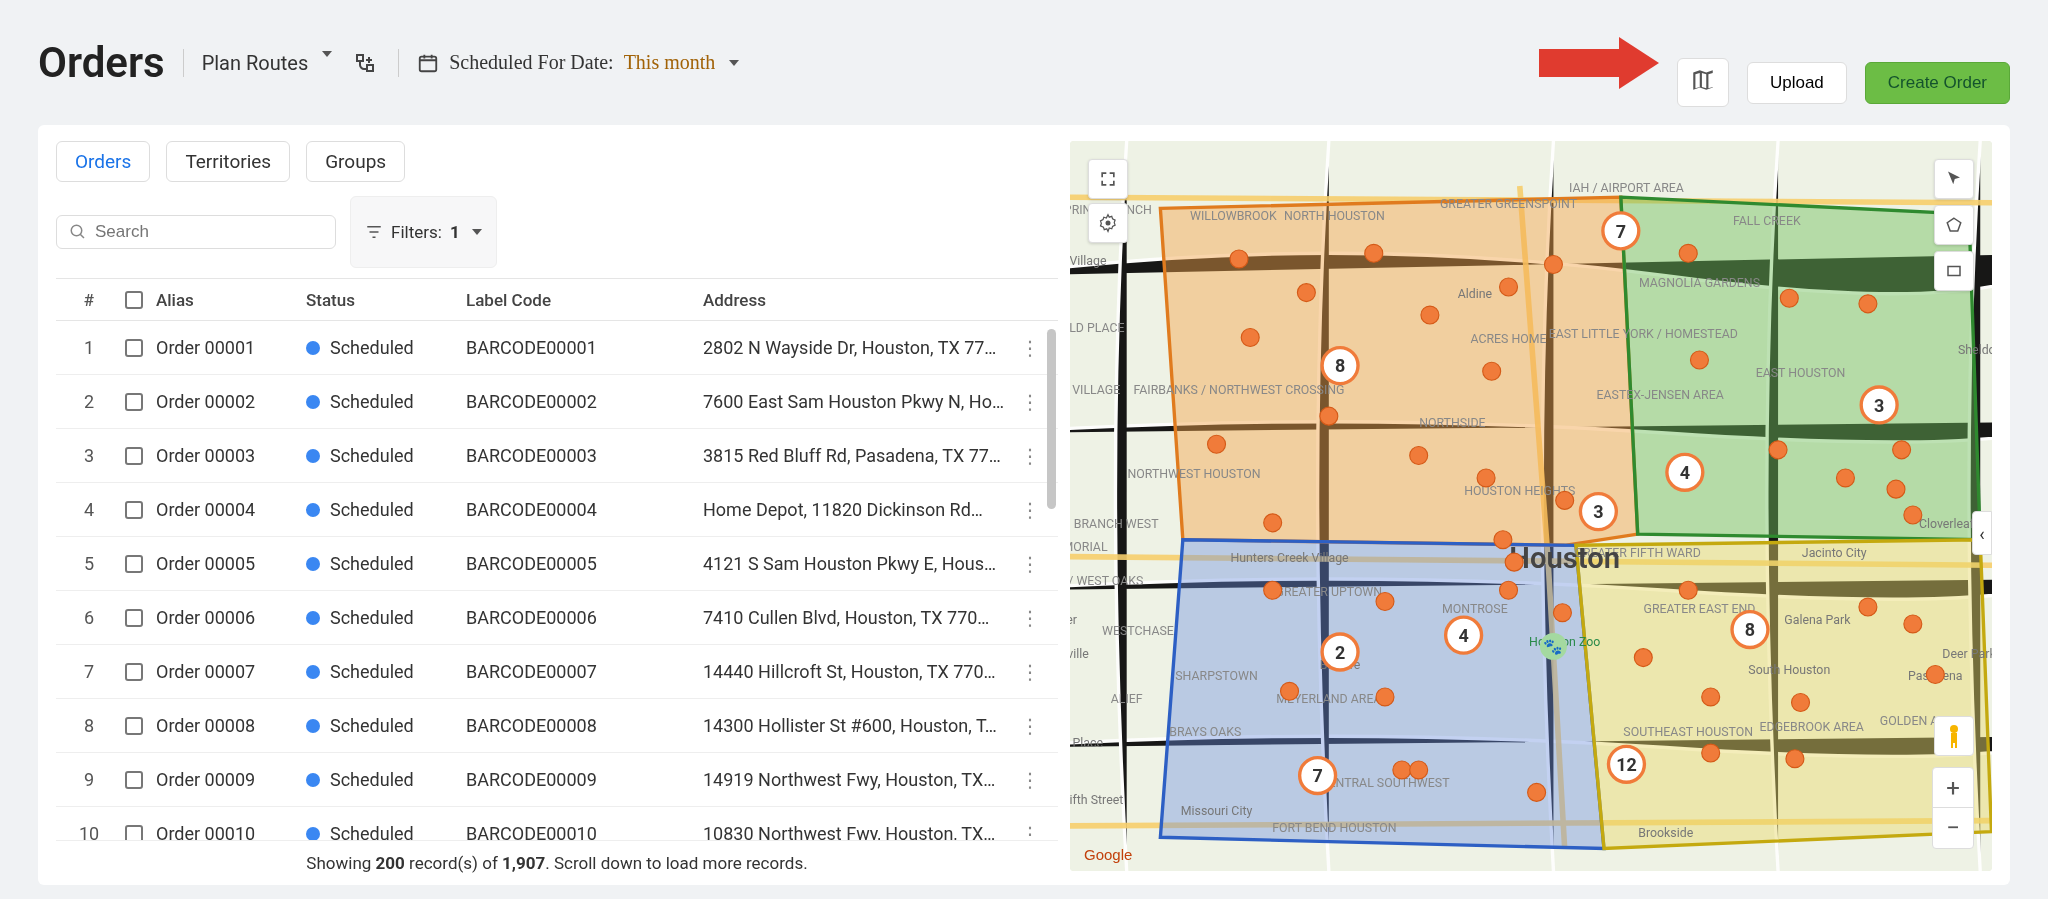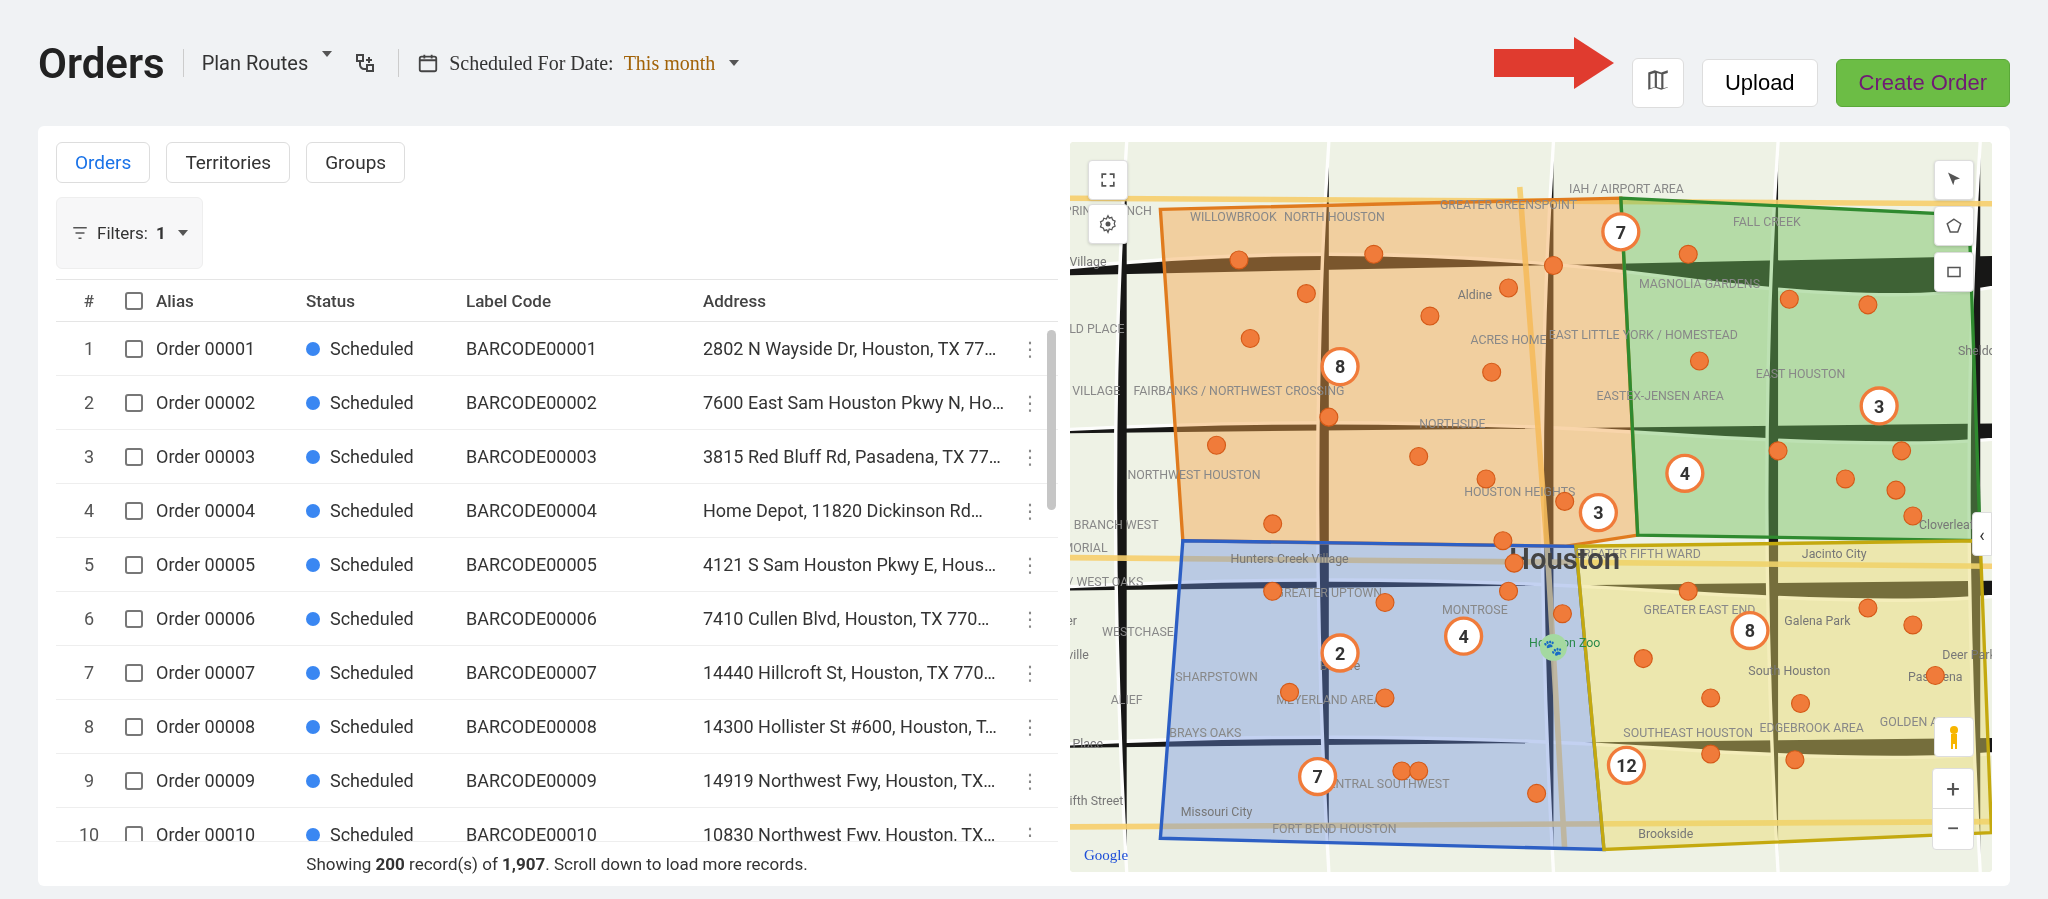--- a/index.html
+++ b/index.html
@@ -6,23 +6,23 @@
 body { font-family: -apple-system, BlinkMacSystemFont, "Segoe UI", Roboto, Helvetica, Arial, sans-serif; background: #f0f2f4; padding: 18px 38px; font-size: 18px; color: #333; }
 .topbar { display: flex; align-items: center; margin-bottom: 18px; gap: 18px; }
 .title { font-size: 42px; font-weight: 600; color: #222; }
 .divider-v { width: 1px; height: 28px; background: #ccc; }
 .plan-routes { display: flex; align-items: flex-start; gap: 10px; cursor: pointer; color: #333; font-size: 20px; }
 .icon-btn { width: 30px; height: 30px; display: flex; align-items: center; justify-content: center; cursor: pointer; color: #444; }
 .date-filter { display: flex; align-items: center; gap: 10px; font-size: 20px; color: #333; font-family: Liberation Serif, serif; }
 .date-value { color: #a16207; font-weight: 500; }
 .spacer { flex: 1; }
 .arrow-callout { width: 120px; height: 52px; position: relative; }
-.btn { padding: 10px 22px; border-radius: 6px; font-size: 22px; border: 1px solid #ddd; background: #fff; cursor: pointer; margin-top: 40px; }
+.btn { padding: 10px 22px; border-radius: 6px; font-size: 17px; border: 1px solid #ddd; background: #fff; cursor: pointer; margin-top: 40px; }
 .btn.icon-only { padding: 8px 12px; }
-.btn.green { background: #6cbd45; color: #701a75; border-color: #5aa838; font-weight: 500; }
+.btn.green { background: #6cbd45; color: #14532d; border-color: #5aa838; font-weight: 500; }
 .content { display: flex; gap: 12px; height: 760px; background: #fff; border-radius: 6px; padding: 16px 0 0 0; }
 .left-pane { flex: 0 0 960px; display: flex; flex-direction: column; padding: 0 0 0 18px; }
 .tabs { display: flex; gap: 16px; margin-bottom: 14px; }
 .tab { padding: 8px 18px; border: 1px solid #ddd; border-radius: 6px; background: #fff; cursor: pointer; font-size: 19px; color: #333; }
 .tab.active { color: #1a73e8; }
 .search-filter-row { display: flex; gap: 14px; margin-bottom: 10px; align-items: center; }
 .search-box { display: flex; align-items: center; border: 1px solid #ddd; border-radius: 6px; padding: 6px 12px; width: 280px; }
 .search-box input { border: none; outline: none; font-size: 17px; flex: 1; margin-left: 8px; }
 .filters-btn { display: flex; align-items: center; gap: 8px; border: 1px solid #eee; background: #f7f7f8; border-radius: 6px; padding: 25px 14px; cursor: pointer; font-size: 17px; }
 .filter-count { font-weight: 700; }
@@ -47,21 +47,21 @@
 .map-ctrl.fs { top: 18px; left: 18px; width: 40px; height: 40px; }
 .map-ctrl.gear { top: 62px; left: 18px; width: 40px; height: 40px; }
 .map-ctrl-stack { position: absolute; top: 18px; right: 18px; display: flex; flex-direction: column; gap: 6px; }
 .map-ctrl-stack .map-ctrl { position: static; width: 40px; height: 40px; }
 .map-side-toggle { position: absolute; right: 0; top: 370px; width: 20px; height: 44px; background: #fff; border: 1px solid #ddd; border-radius: 4px 0 0 4px; display:flex; align-items:center; justify-content:center; cursor:pointer; }
 .map-zoom { position: absolute; right: 18px; bottom: 22px; display: flex; flex-direction: column; background:#fff; border:1px solid #ddd; border-radius:4px; }
 .map-zoom div { width: 40px; height: 40px; display:flex; align-items:center; justify-content:center; font-size:24px; cursor:pointer; color:#555; }
 .map-zoom div:first-child { border-bottom:1px solid #ddd; }
 .pegman { position:absolute; right:18px; bottom: 115px; width:40px; height:40px; background:#fff; border:1px solid #ddd; border-radius:4px; display:flex; align-items:center; justify-content:center; }
 .cluster { font-weight: 700; font-size: 16px; fill: #333; }
-.google-logo { position:absolute; left:14px; bottom:8px; font-size:15px; color:#1d4ed8; font-family: Liberation Serif, serif; }
+.google-logo { position:absolute; left:14px; bottom:8px; font-size:15px; color:#c2410c; font-family: Liberation Sans, sans-serif; }
 .caret-down { display:inline-block; width:0; height:0; border-left:5px solid transparent; border-right:5px solid transparent; border-top:6px solid #555; margin-left:4px; vertical-align: middle; }
 </style>
 </head>
 <body>
 
 <div class="topbar">
   <div class="title">Orders</div>
   <div class="divider-v"></div>
   <div class="plan-routes">
     <span>Plan Routes</span>
@@ -100,20 +100,27 @@
 </div>
 
 <div class="content">
   <div class="left-pane">
     <div class="tabs" id="tabs">
         <div class="tab active">Orders</div>
         <div class="tab">Territories</div>
         <div class="tab">Groups</div>
       </div>
     <div class="search-filter-row">
+      <div class="search-box">
+        <svg width="18" height="18" viewBox="0 0 24 24" fill="#888">
+            <circle cx="10" cy="10" r="7" fill="none" stroke="#888" stroke-width="2"></circle>
+            <path d="M15 15l5 5" stroke="#888" stroke-width="2"></path>
+          </svg>
+        <input type="text" placeholder="Search" style="">
+      </div>
       <div class="filters-btn">
         <svg width="18" height="18" viewBox="0 0 24 24" fill="#555">
             <path d="M3 5h18M6 12h12M10 19h4" stroke="#555" stroke-width="2"></path>
           </svg>
         <span>Filters:</span>
         <span class="filter-count">1</span>
         <span class="caret-down"></span>
       </div>
     </div>
     <div class="table-container">

